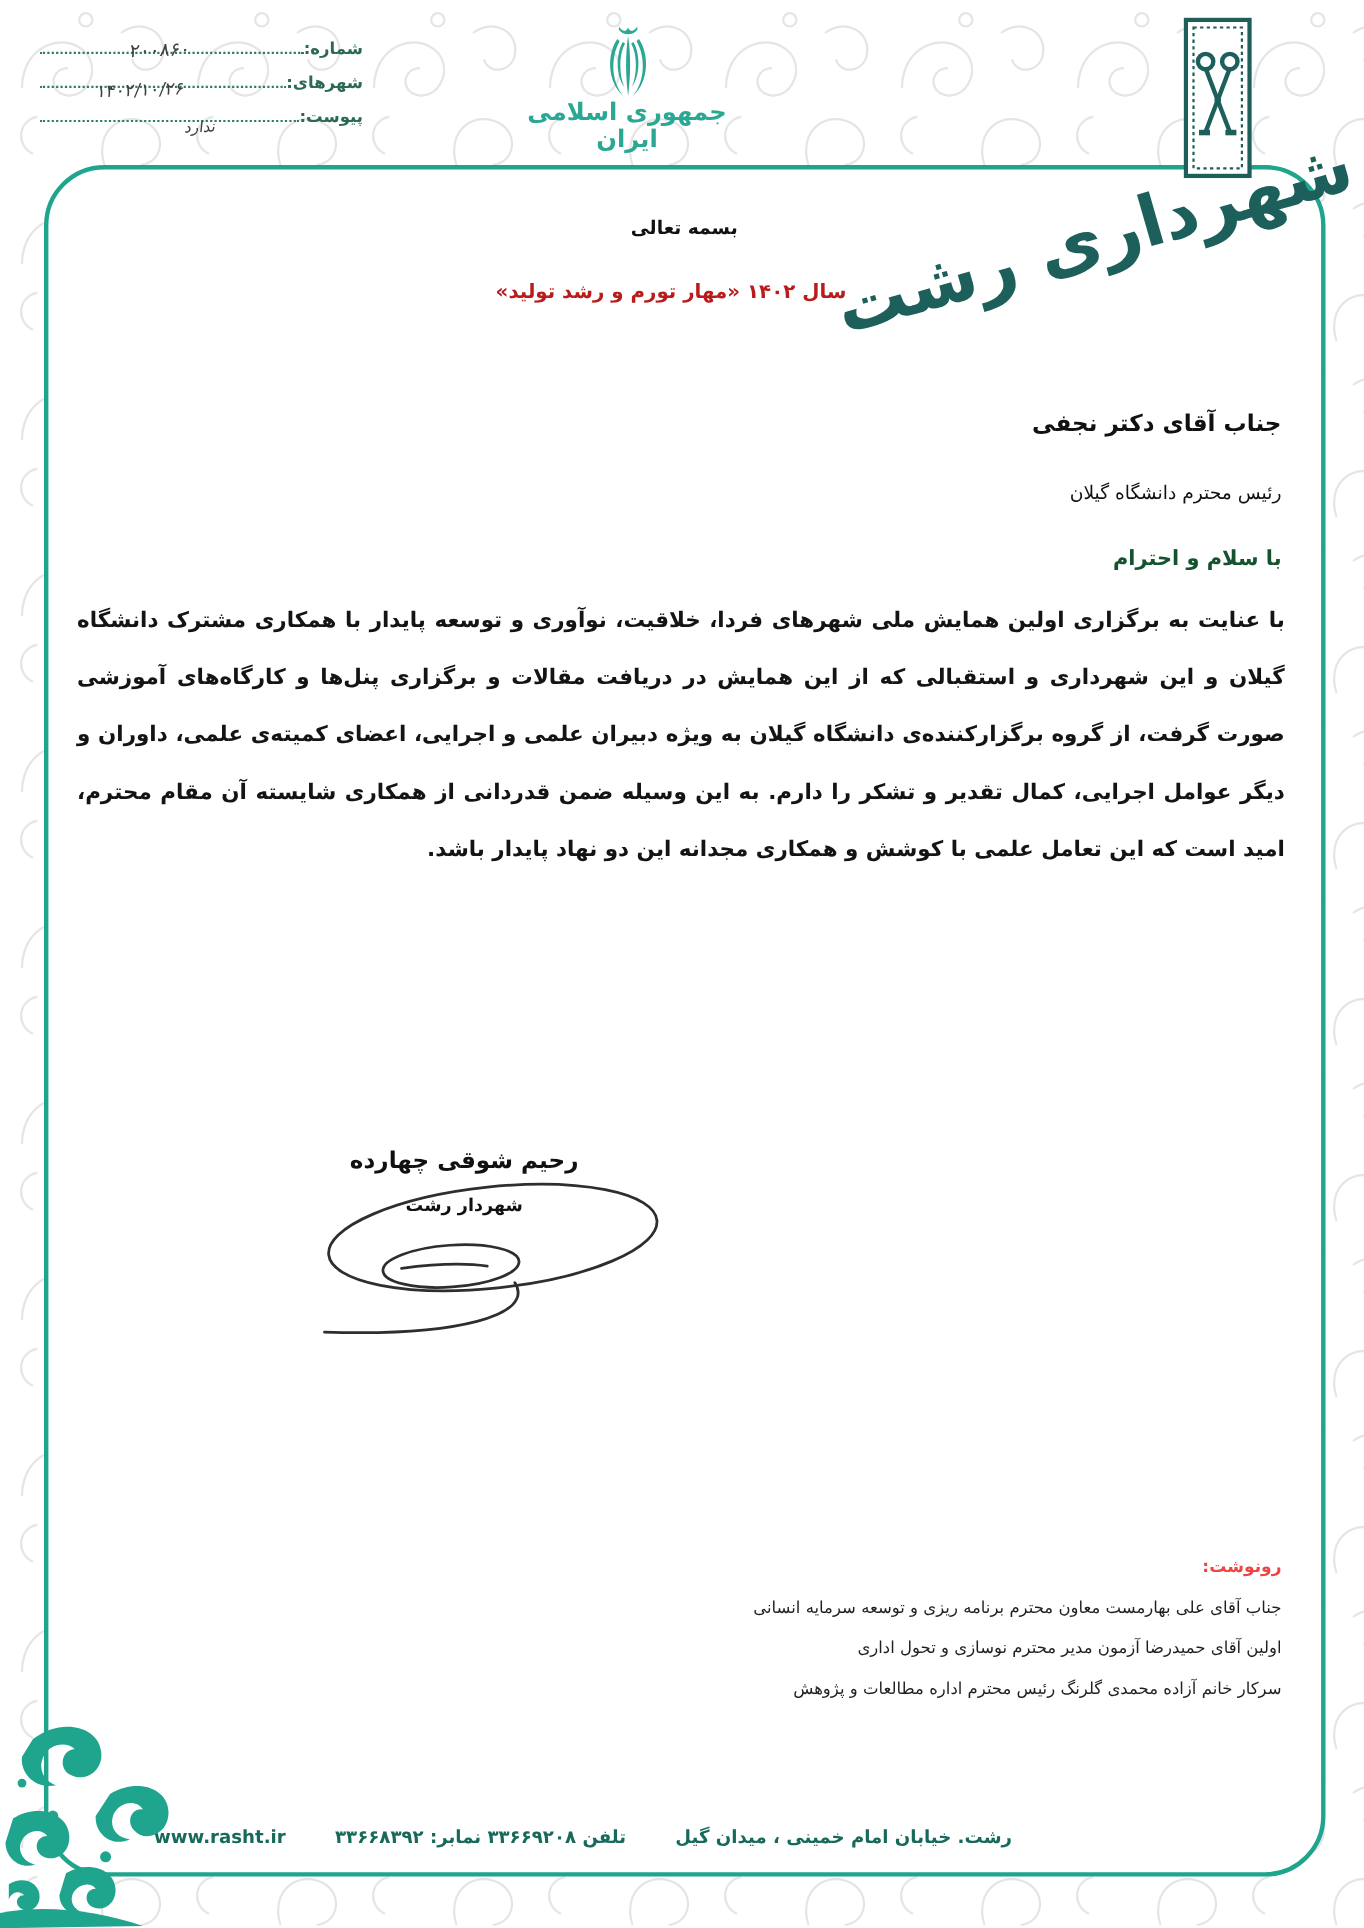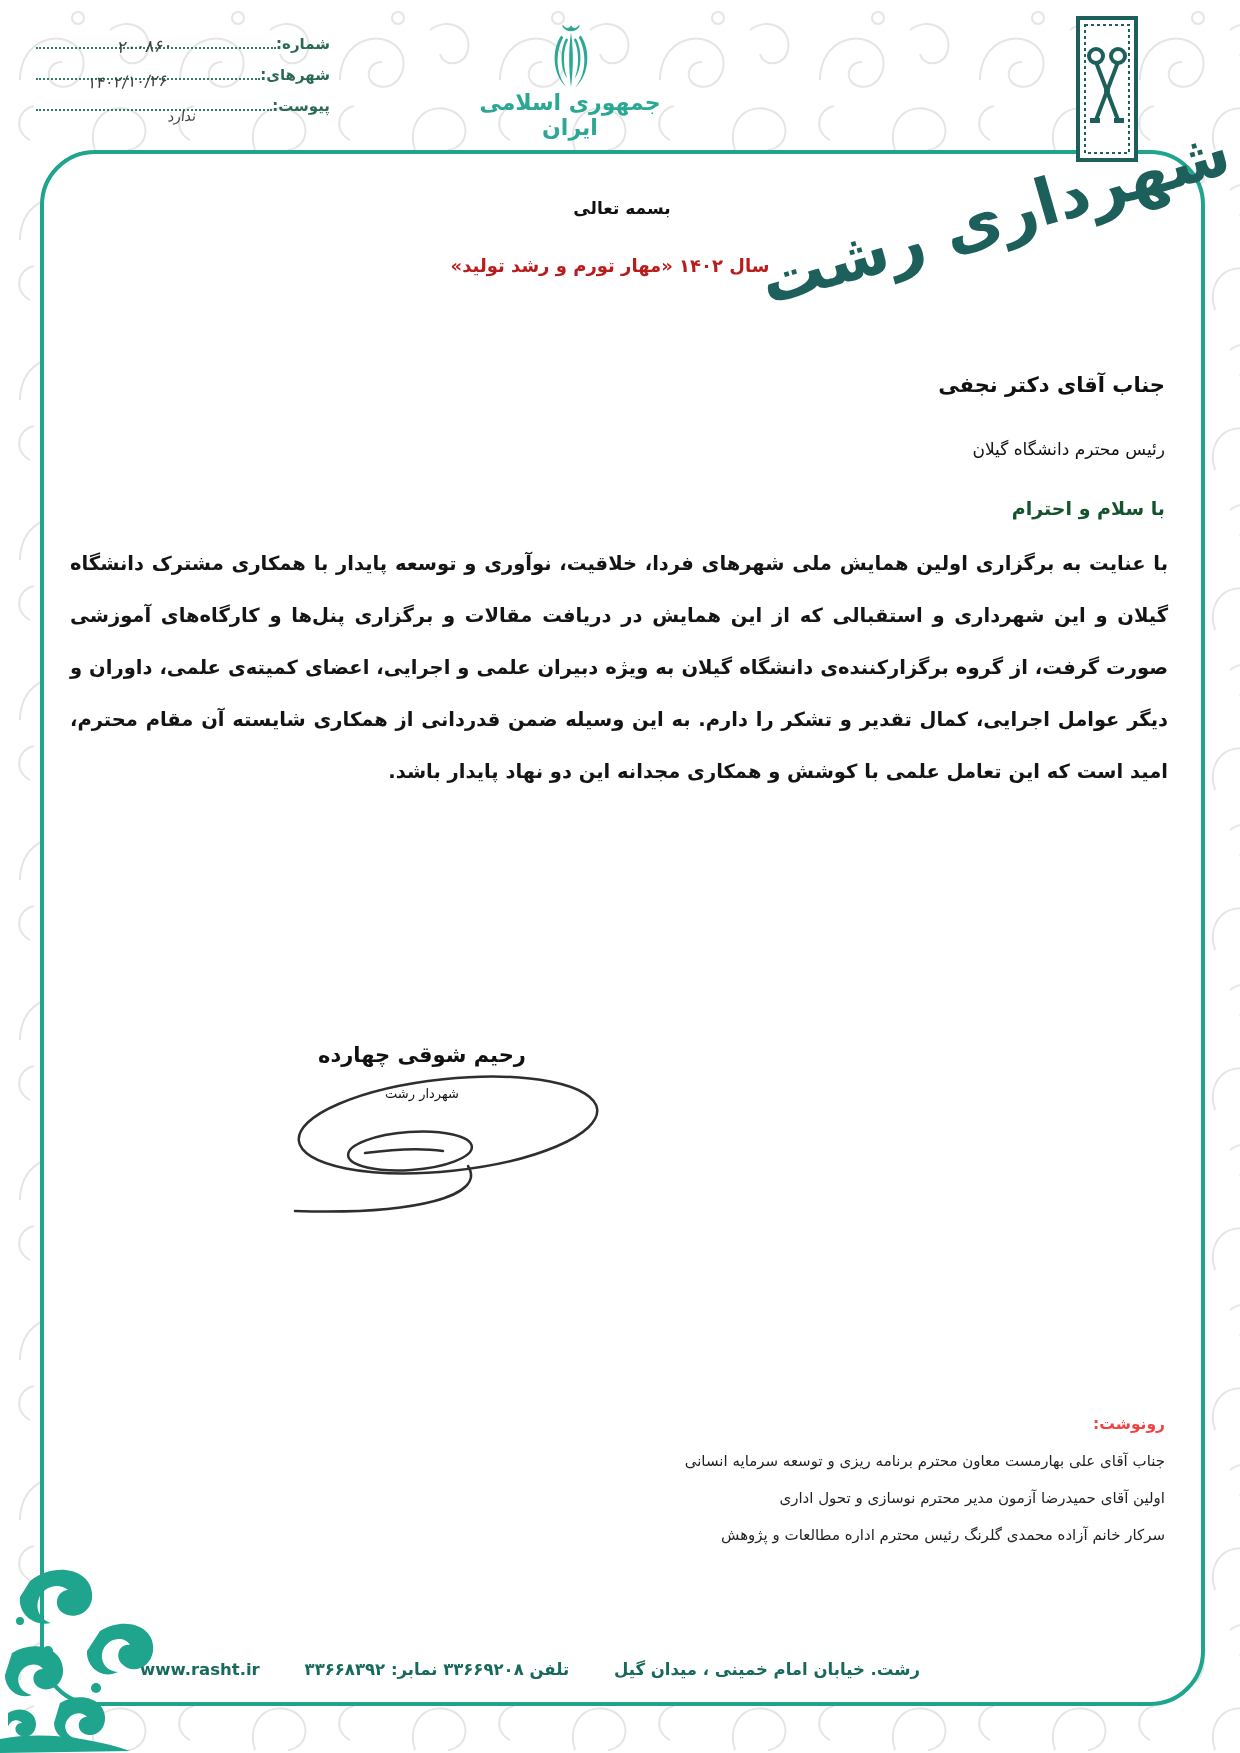--- a/index.html
+++ b/index.html
@@ -47,21 +47,21 @@
   .salutation{position:absolute;right:75px;top:497px;font-size:19px;font-weight:bold;color:#14532d;z-index:2;}
   .body-par{
     position:absolute;right:72px;left:70px;top:538px;z-index:2;
     font-size:19.5px;font-weight:bold;color:#141414;line-height:52px;
     text-align:justify;direction:rtl;
   }
   
   .sig-svg{position:absolute;left:265px;top:1058px;z-index:2;}
   .sig-block{position:absolute;left:262px;top:1043px;width:320px;text-align:center;z-index:3;color:#111;}
   .sig-block .sig-name{font-size:21px;font-weight:bold;}
-  .sig-block .sig-title{font-size:13px;font-weight:normal;margin-top:19px;}
+  .sig-block .sig-title{font-size:16px;font-weight:bold;margin-top:19px;}
   
   .cc{position:absolute;right:75px;top:1415px;text-align:right;direction:rtl;z-index:2;color:#1f1f1f;}
   .cc-heading{font-weight:bold;font-size:15.5px;margin-bottom:10px;color:#ef4444;}
   .cc-item{font-size:15px;line-height:37px;}
   
   .footer{
     position:absolute;left:140px;top:1660px;width:780px;z-index:2;
     display:flex;direction:rtl;justify-content:space-between;align-items:center;
     color:#17695c;font-weight:bold;font-size:16.5px;white-space:nowrap;
   }

